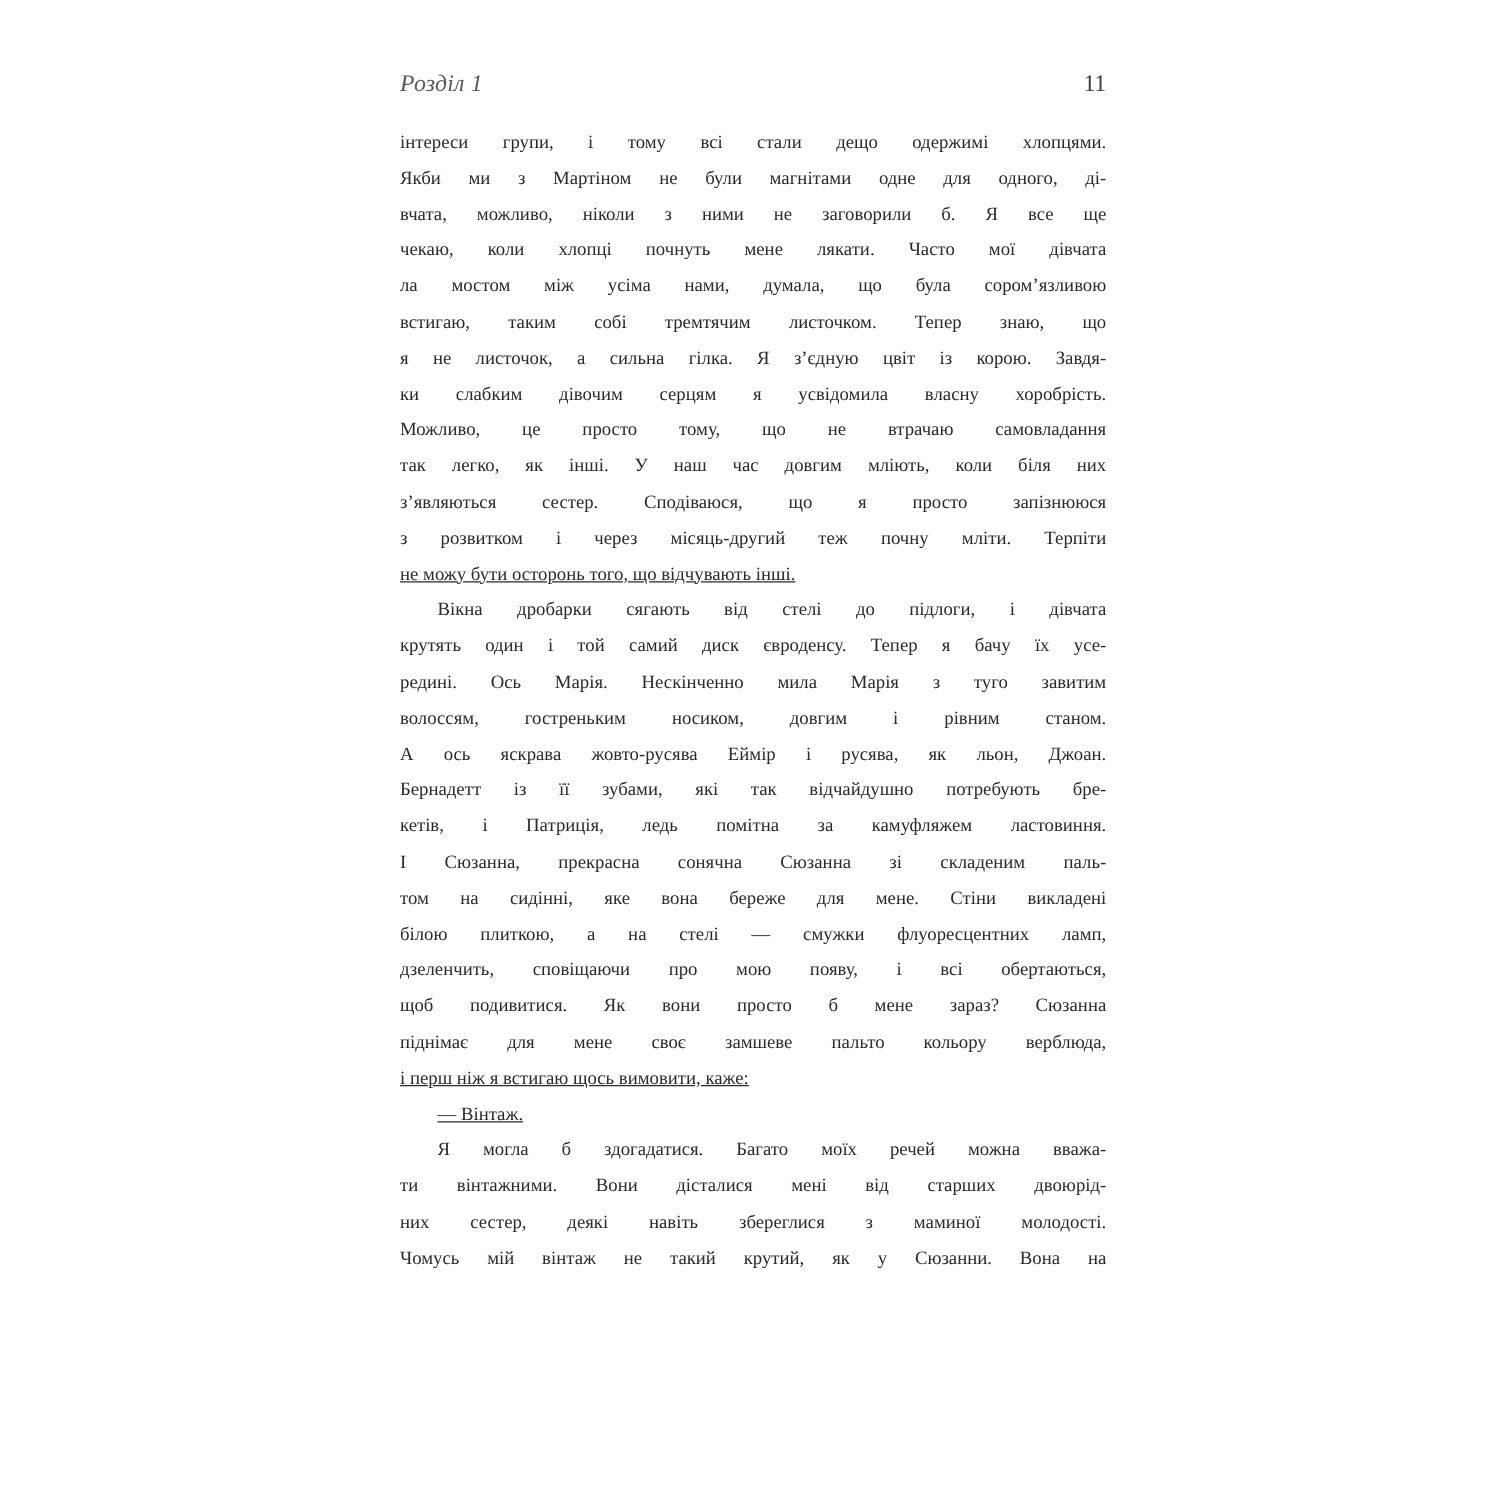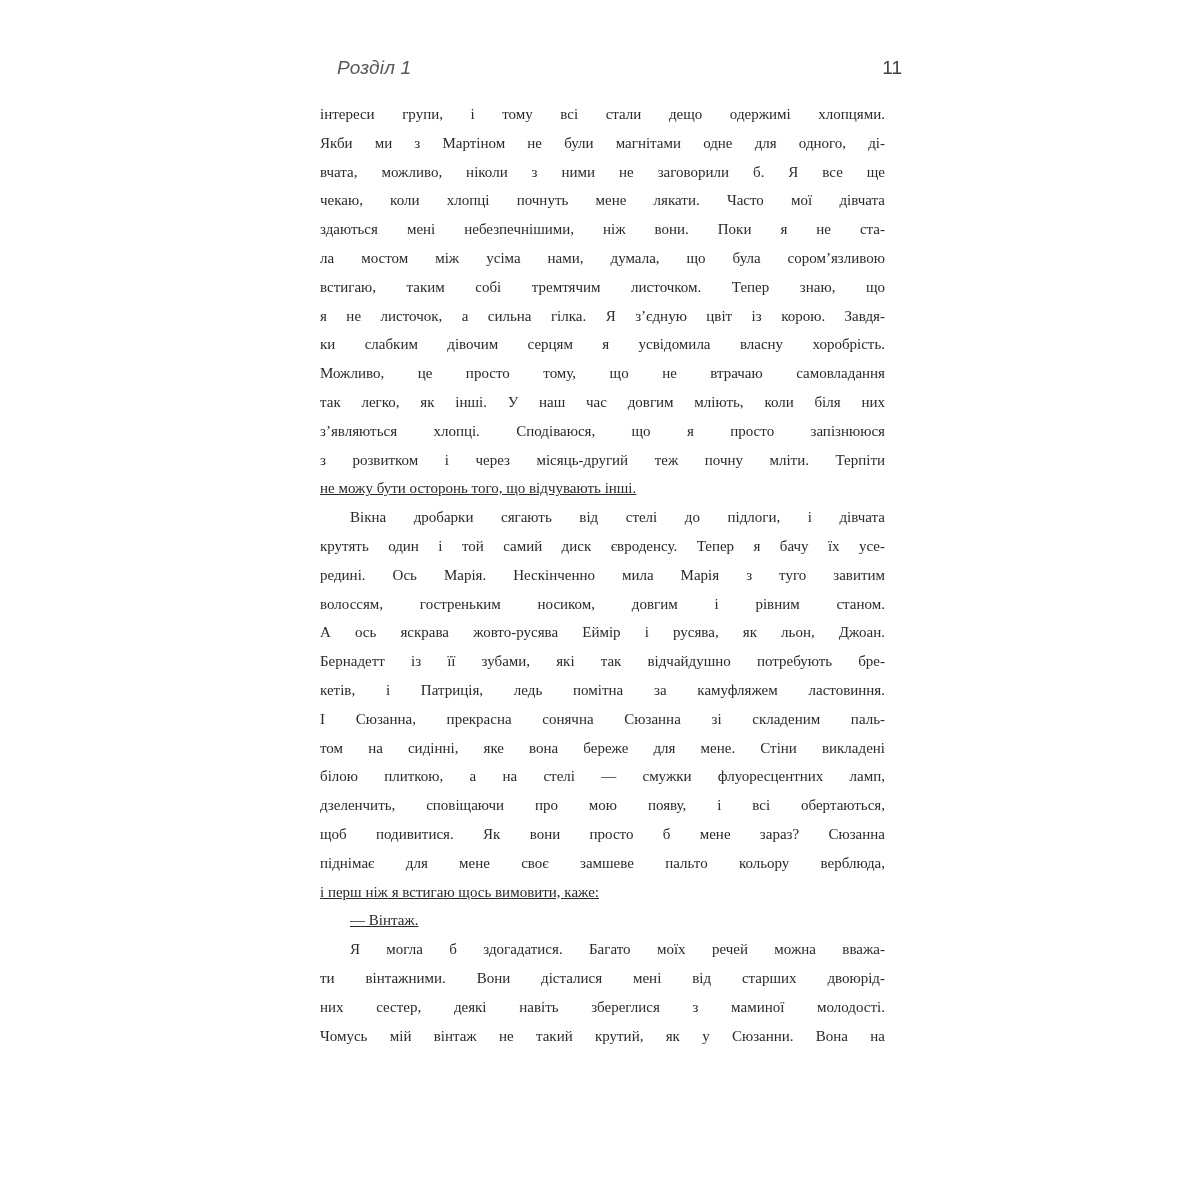--- a/index.html
+++ b/index.html
@@ -16,27 +16,27 @@
   .book-page {
     position: absolute;
     left: 0;
     top: 0;
     width: 1200px;
     height: 1200px;
     background: var(--background, #ffffff);
   }
   .running-header {
     position: absolute;
-    left: 337px;
+    left: 320px;
     top: 57px;
     width: 565px;
     display: flex;
     justify-content: space-between;
     align-items: baseline;
-    font-family: Liberation Sans, sans-serif;
+    font-family: Liberation Serif, serif;
   }
   .chapter {
     font-style: italic;
     font-size: 19px;
     letter-spacing: 0.2px;
     color: var(--header_text, #58595b);
   }
   .pagenum {
     font-style: normal;
     font-size: 19px;
@@ -73,28 +73,27 @@
 <div class="book-page">
   <div class="running-header">
     <span class="chapter">Розділ 1</span>
     <span class="pagenum">11</span>
   </div>
   <div class="body-text" id="body-text">
       <div class="line">інтереси групи, і тому всі стали дещо одержимі хлопцями.</div>
       <div class="line">Якби ми з Мартіном не були магнітами одне для одного, ді-</div>
       <div class="line">вчата, можливо, ніколи з ними не заговорили б. Я все ще</div>
       <div class="line">чекаю, коли хлопці почнуть мене лякати. Часто мої дівчата</div>
-      <div class="line">здаються мені небезпечнішими, ніж вони. Поки я не ста-</div>
       <div class="line">ла мостом між усіма нами, думала, що була сором’язливою</div>
       <div class="line">встигаю, таким собі тремтячим листочком. Тепер знаю, що</div>
       <div class="line">я не листочок, а сильна гілка. Я з’єдную цвіт із корою. Завдя-</div>
       <div class="line">ки слабким дівочим серцям я усвідомила власну хоробрість.</div>
       <div class="line">Можливо, це просто тому, що не втрачаю самовладання</div>
       <div class="line">так легко, як інші. У наш час довгим мліють, коли біля них</div>
-      <div class="line">з’являються хлопці. Сподіваюся, що я просто запізнююся</div>
+      <div class="line">з’являються сестер. Сподіваюся, що я просто запізнююся</div>
       <div class="line">з розвитком і через місяць-другий теж почну мліти. Терпіти</div>
       <div class="line last">не можу бути осторонь того, що відчувають інші.</div>
       <div class="line indent">Вікна дробарки сягають від стелі до підлоги, і дівчата</div>
       <div class="line">крутять один і той самий диск євроденсу. Тепер я бачу їх усе-</div>
       <div class="line">редині. Ось Марія. Нескінченно мила Марія з туго завитим</div>
       <div class="line">волоссям, гостреньким носиком, довгим і рівним станом.</div>
       <div class="line">А ось яскрава жовто-русява Еймір і русява, як льон, Джоан.</div>
       <div class="line">Бернадетт із її зубами, які так відчайдушно потребують бре-</div>
       <div class="line">кетів, і Патриція, ледь помітна за камуфляжем ластовиння.</div>
       <div class="line">І Сюзанна, прекрасна сонячна Сюзанна зі складеним паль-</div>

